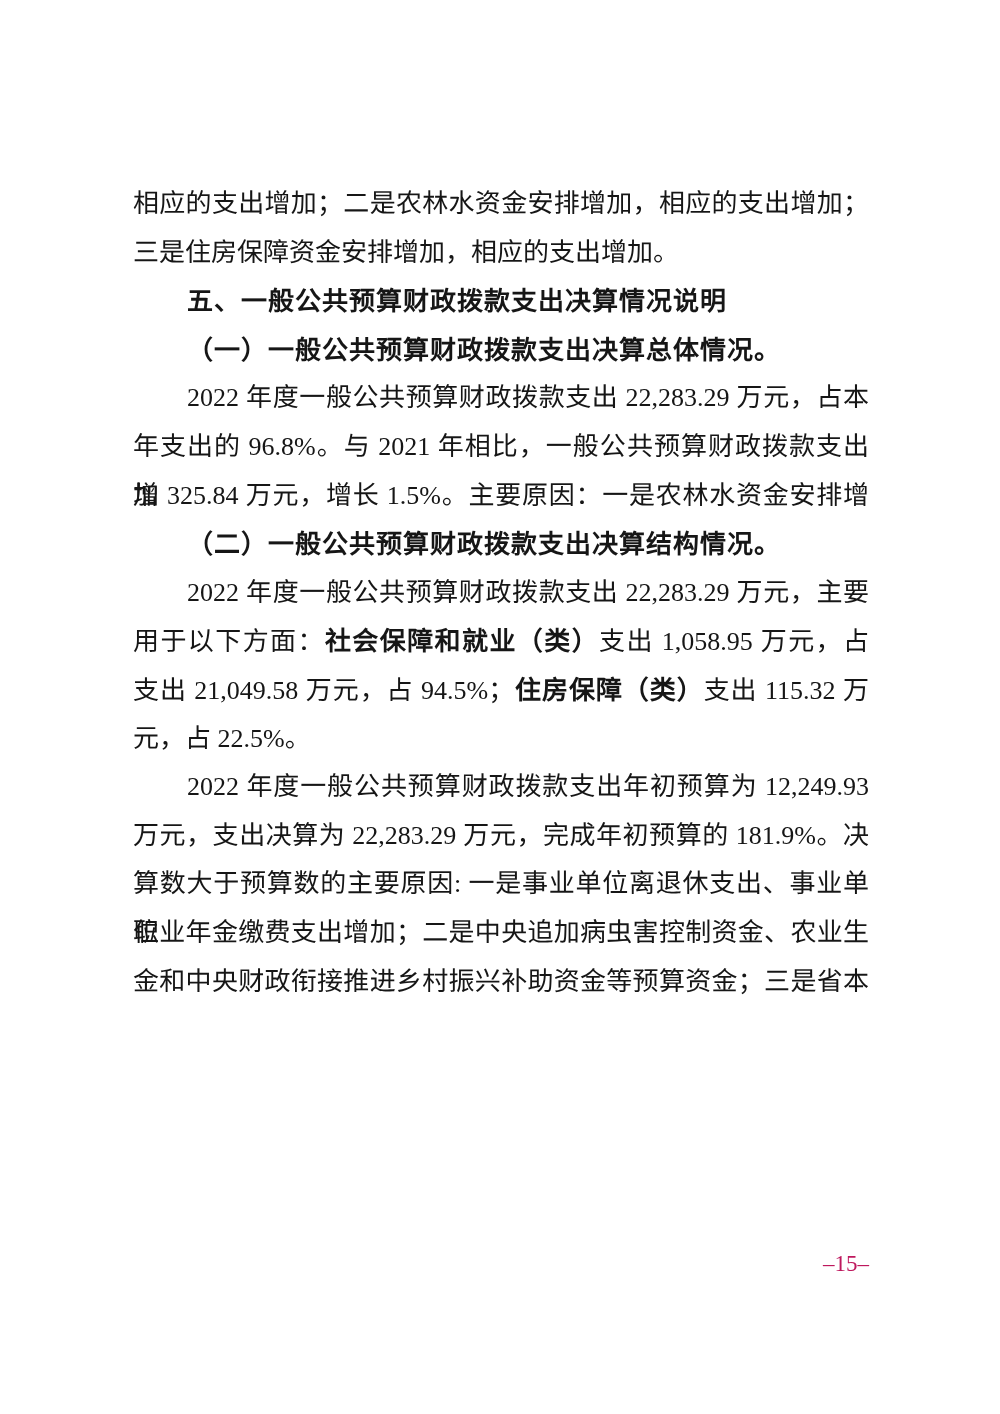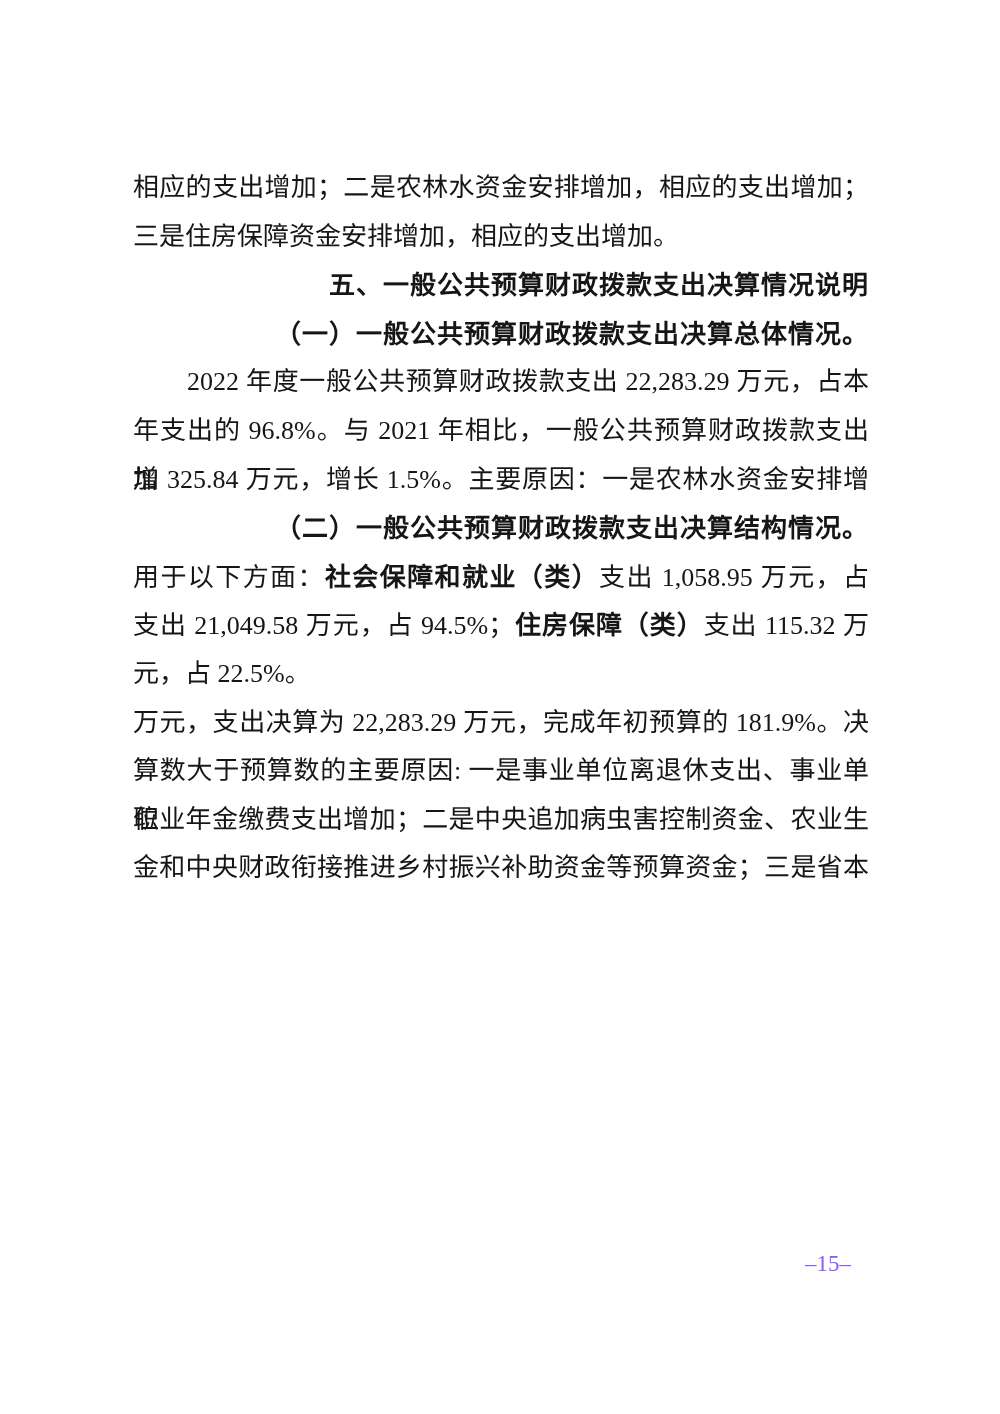--- a/index.html
+++ b/index.html
@@ -9,21 +9,21 @@
     width: 1000px;
     height: 1414px;
     margin: 0 auto;
     background: #ffffff;
     overflow: hidden;
     color: #141414;
   }
   .doc-body {
     position: absolute;
     left: 133px;
-    top: 164px;
+    top: 180px;
     width: 736px;
     font-family: "Liberation Serif", "DejaVu Serif", serif;
     font-size: 26px;
     color: #161616;
   }
   .line {
     height: 48.6px;
     line-height: 48.6px;
     white-space: nowrap;
     overflow: visible;
@@ -31,52 +31,53 @@
   .line.fill {
     white-space: normal;
     text-align: justify;
     text-align-last: justify;
   }
   .line.indent { text-indent: 54px; }
   .line.heading {
     font-family: "Liberation Sans", "DejaVu Sans", sans-serif;
     font-weight: 700;
     letter-spacing: 1px;
-    text-align: right;
   }
   .seg { font: inherit; }
   .seg.bold {
     font-family: "Liberation Sans", "DejaVu Sans", sans-serif;
     font-weight: 700;
   }
   .page-number {
     position: absolute;
     top: 1250px;
-    right: 149px;
+    right: 131px;
     font-family: "Liberation Serif", "DejaVu Serif", serif;
     font-size: 23px;
     line-height: 28px;
-    color: #8b5cf6;
+    color: #be185d;
   }
 </style>
 </head>
 <body>
 
 <div class="page">
   <div class="doc-body">
       <div class="line body fill"><span class="seg">相应的支出增加；二是农林水资金安排增加，相应的支出增加；</span></div>
       <div class="line body"><span class="seg">三是住房保障资金安排增加，相应的支出增加。</span></div>
       <div class="line heading indent"><span class="seg bold">五、一般公共预算财政拨款支出决算情况说明</span></div>
       <div class="line heading indent"><span class="seg bold">（一）一般公共预算财政拨款支出决算总体情况。</span></div>
       <div class="line body fill indent"><span class="seg">2022 年度一般公共预算财政拨款支出 22,283.29 万元，占本</span></div>
       <div class="line body fill"><span class="seg">年支出的 96.8%。与 2021 年相比，一般公共预算财政拨款支出增</span></div>
       <div class="line body fill"><span class="seg">加 325.84 万元，增长 1.5%。主要原因：一是农林水资金安排增</span></div>
       <div class="line heading indent"><span class="seg bold">（二）一般公共预算财政拨款支出决算结构情况。</span></div>
+      <div class="line body fill indent"><span class="seg">2022 年度一般公共预算财政拨款支出 22,283.29 万元，主要</span></div>
       <div class="line body fill"><span class="seg">用于以下方面：</span><span class="seg bold">社会保障和就业（类）</span><span class="seg">支出 1,058.95 万元，占</span></div>
       <div class="line body fill"><span class="seg">支出 21,049.58 万元，占 94.5%；</span><span class="seg bold">住房保障（类）</span><span class="seg">支出 115.32 万</span></div>
       <div class="line body"><span class="seg">元，占 22.5%。</span></div>
+      <div class="line body fill indent"><span class="seg">2022 年度一般公共预算财政拨款支出年初预算为 12,249.93</span></div>
       <div class="line body fill"><span class="seg">万元，支出决算为 22,283.29 万元，完成年初预算的 181.9%。决</span></div>
       <div class="line body fill"><span class="seg">算数大于预算数的主要原因: 一是事业单位离退休支出、事业单位</span></div>
       <div class="line body fill"><span class="seg">职业年金缴费支出增加；二是中央追加病虫害控制资金、农业生</span></div>
       <div class="line body fill"><span class="seg">金和中央财政衔接推进乡村振兴补助资金等预算资金；三是省本</span></div>
     </div>
   <div class="page-number">–15–</div>
 </div>
 
 </body></html>

